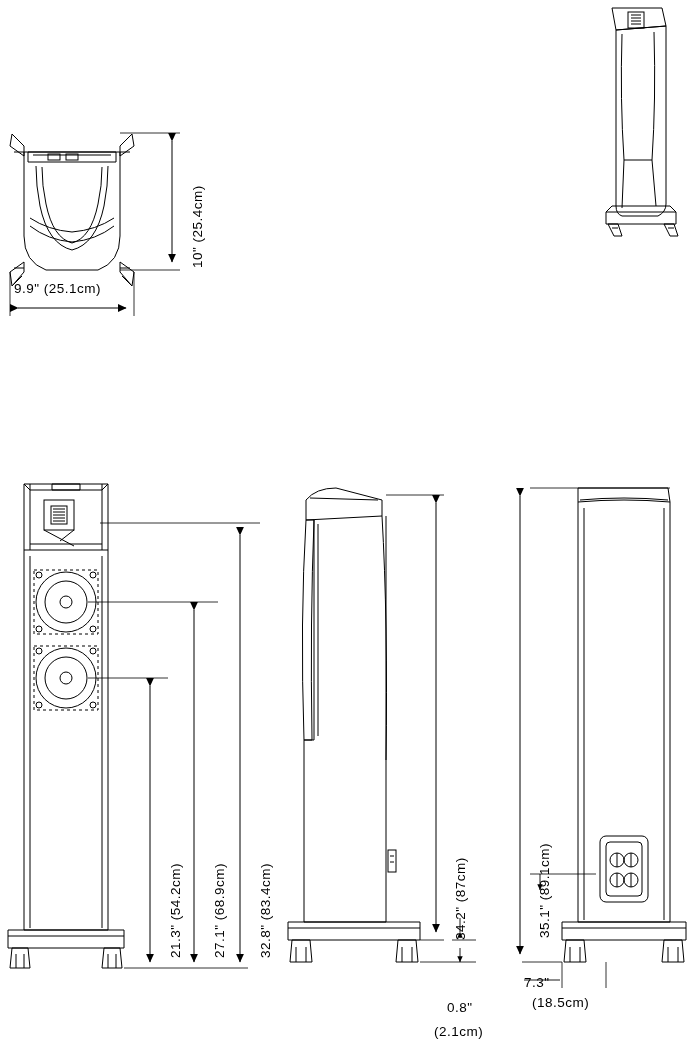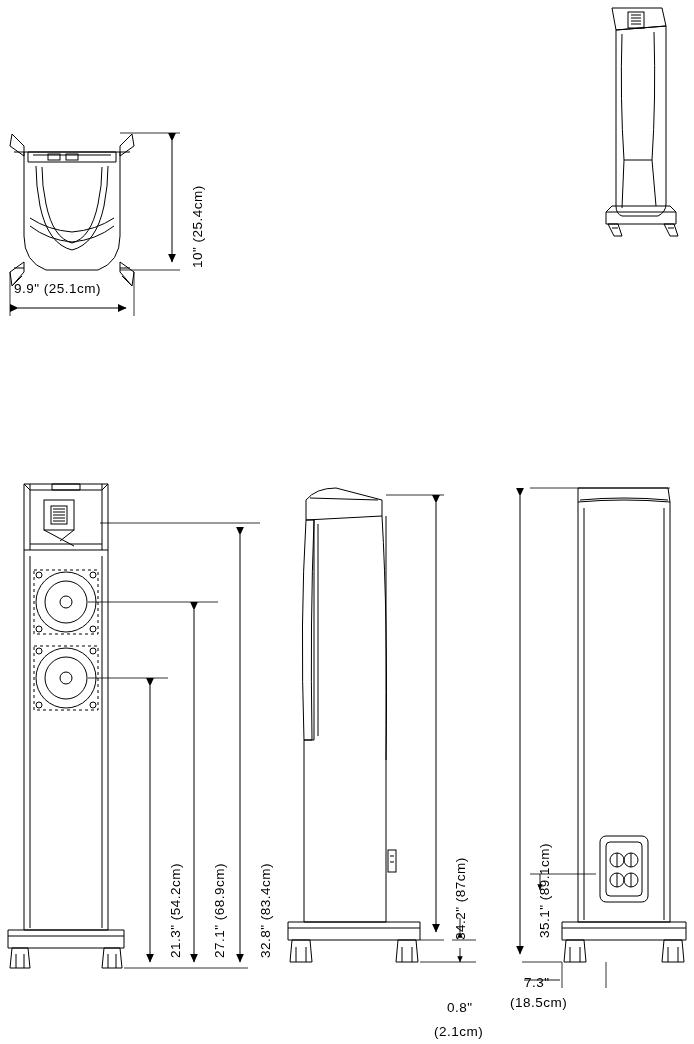--- a/index.html
+++ b/index.html
@@ -226,15 +226,15 @@
 <div class="vlbl" style="left:168px;top:958px;">21.3" (54.2cm)</div>
 <div class="vlbl" style="left:212px;top:958px;">27.1" (68.9cm)</div>
 <div class="vlbl" style="left:258px;top:958px;">32.8" (83.4cm)</div>
 
 <div class="vlbl" style="left:453px;top:940px;">34.2" (87cm)</div>
 <div class="lbl" style="left:447px;top:1000px;">0.8"</div>
 <div class="lbl" style="left:434px;top:1024px;">(2.1cm)</div>
 
 <div class="vlbl" style="left:537px;top:938px;">35.1" (89.1cm)</div>
 <div class="lbl" style="left:524px;top:975px;">7.3"</div>
-<div class="lbl" style="left:510px;top:995px;">(18.5cm)</div>
+<div class="lbl" style="left:532px;top:995px;">(18.5cm)</div>
 
 </div>
 
 </body></html>

